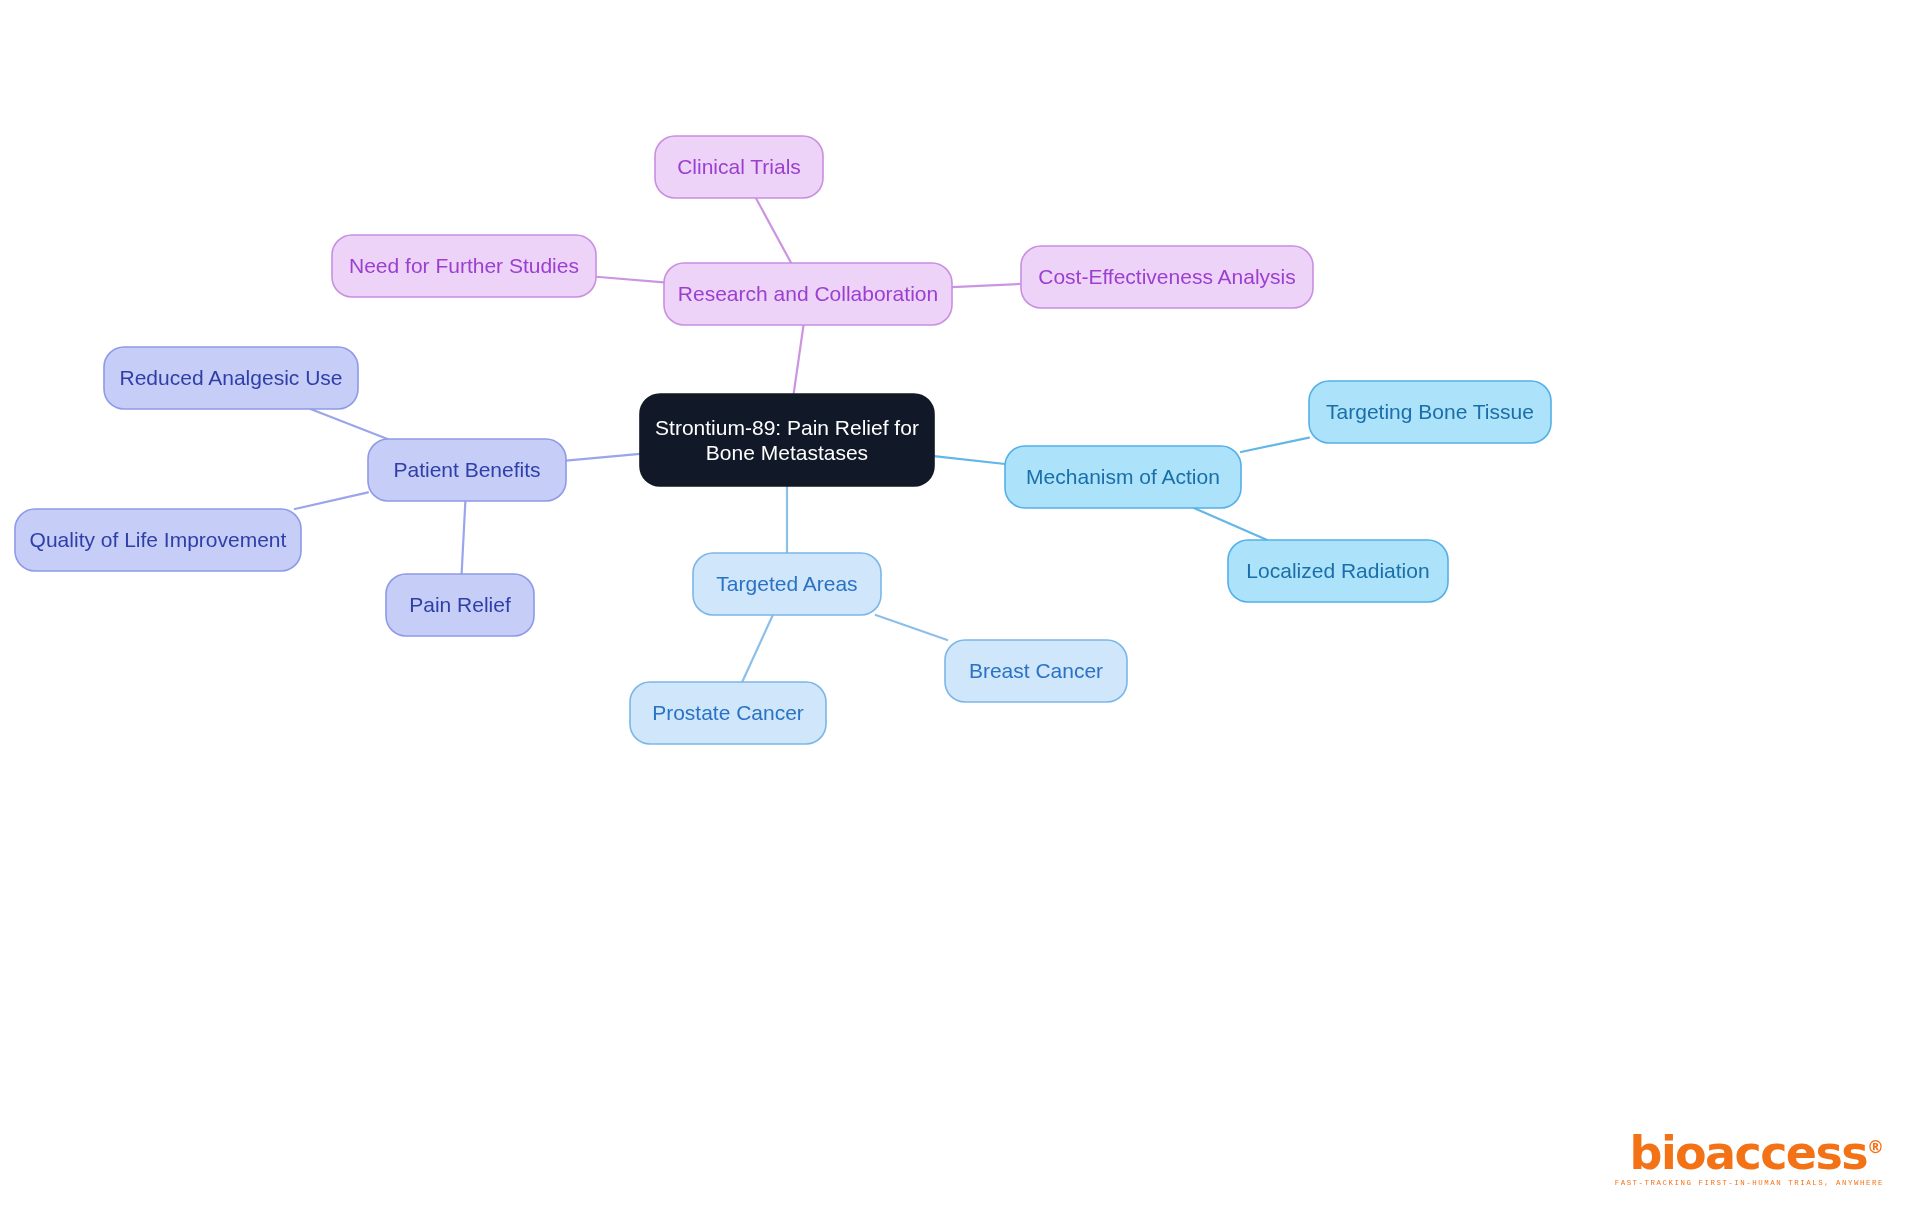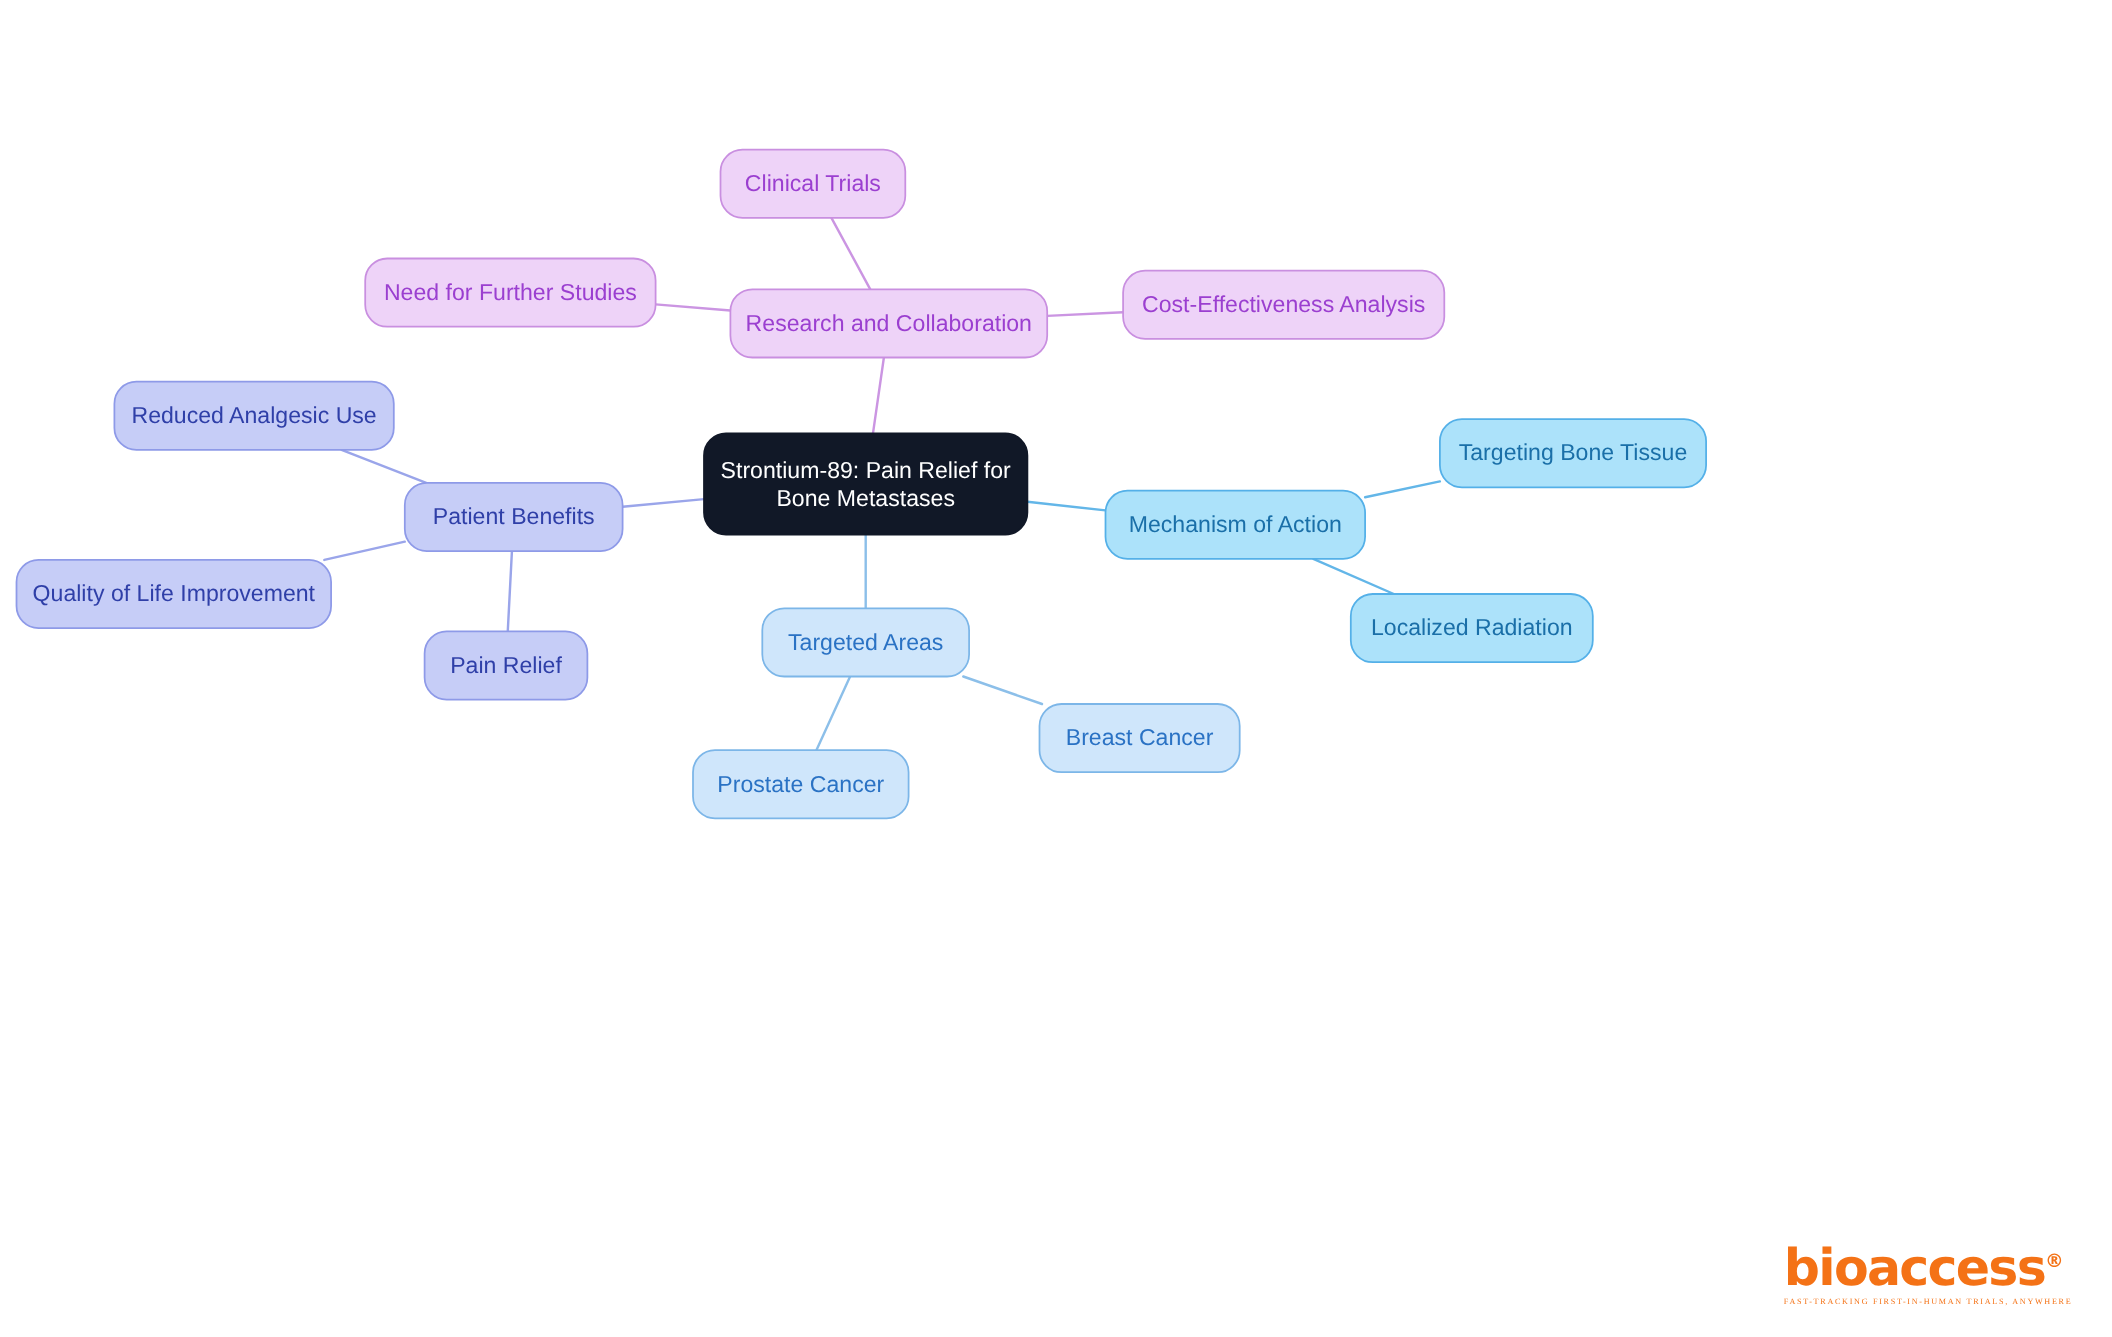--- a/index.html
+++ b/index.html
@@ -43,41 +43,41 @@
   .branch-label {
     font-size: 21px;
   }
   .leaf-label {
     font-size: 21px;
   }
   #brand-logo {
     position: absolute;
     right: 36px;
     bottom: 28px;
-    text-align: left;
+    text-align: right;
     user-select: none;
     margin-left: 28px;
   }
   #brand-wordmark {
     font-family: "DejaVu Sans", sans-serif;
     font-weight: bold;
     font-size: 46px;
     letter-spacing: -1.6px;
     color: #f47216;
     line-height: 1;
     position: relative;
     display: inline-block;
   }
   #brand-reg {
     font-size: 17px;
     vertical-align: super;
     letter-spacing: 0;
   }
   #brand-tagline {
-    font-family: Liberation Serif, serif;
+    font-family: Liberation Mono, monospace;
     font-size: 7.4px;
     letter-spacing: 1.55px;
     color: #f47216;
     margin-top: 3px;
     white-space: nowrap;
   }
 </style>
 </head>
 <body>
 

